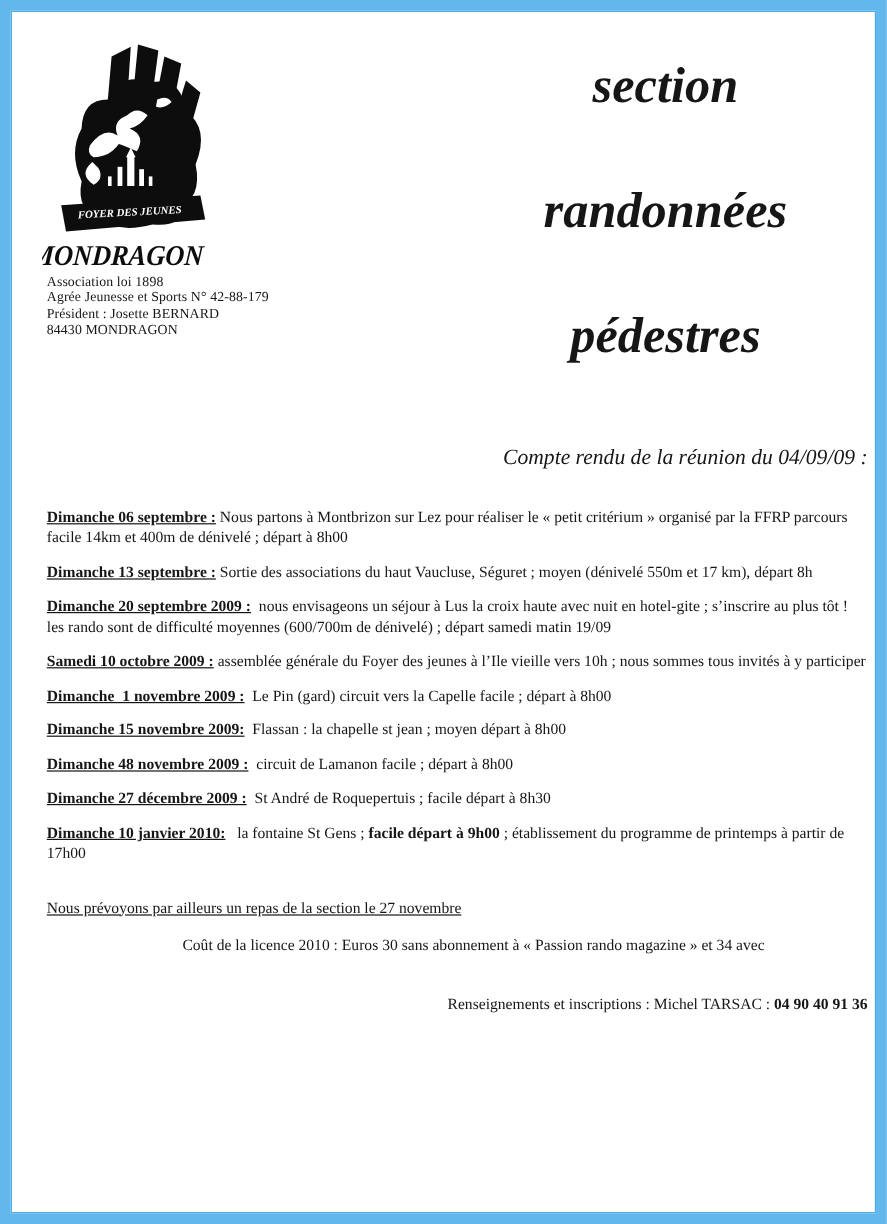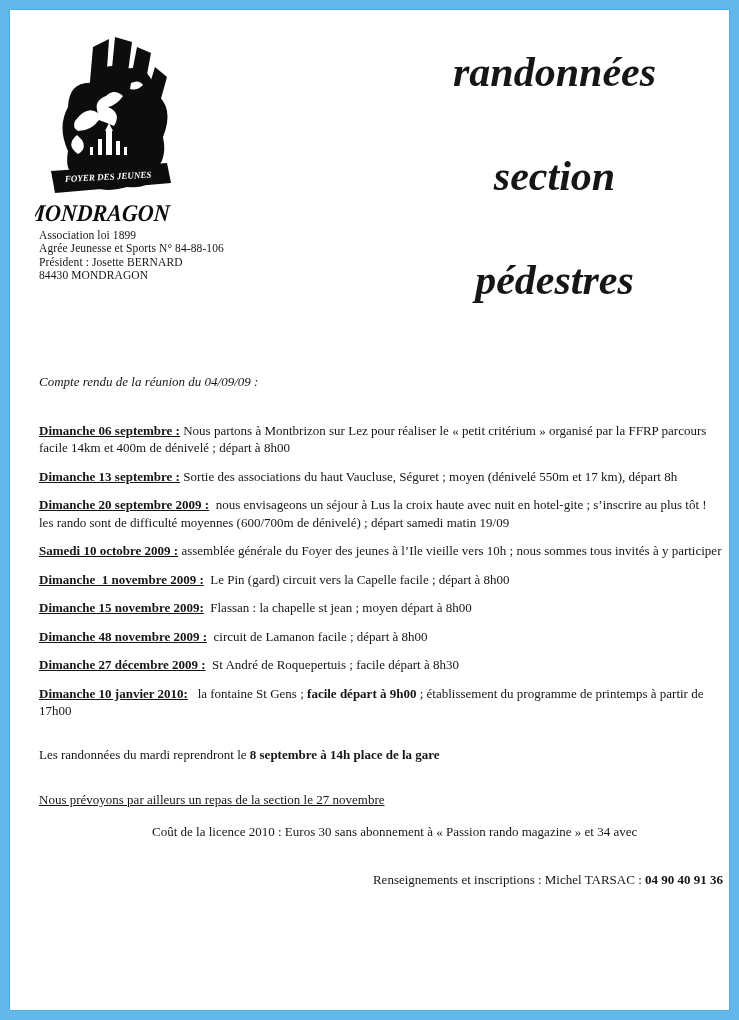--- a/index.html
+++ b/index.html
@@ -16,21 +16,21 @@
   
   .logo-art{position:absolute;left:26px;top:26px;width:150px;height:198px;}
   .assoc{position:absolute;left:30px;top:220px;font-size:11.5px;line-height:13.4px;letter-spacing:.1px;}
   .title-block{
     position:absolute;left:398px;top:42px;width:295px;text-align:center;
     font-weight:bold;font-style:italic;font-size:42px;line-height:42px;
   }
   .title-line{margin:0 0 62px 0;}
   
   .main{position:absolute;left:30px;top:364px;width:684px;font-size:13px;line-height:17.5px;}
-  .subtitle{text-align:left;font-style:italic;font-size:13px;margin:0 0 31px 0;}
+  .subtitle{text-align:right;font-style:italic;font-size:18px;margin:0 0 31px 0;}
   .entry{margin:0 0 11px 0;}
   .entry-heading{font-weight:bold;text-decoration:underline;}
   .mardi-line{margin:26px 0 0 0;}
   .repas-line{margin:28px 0 0 0;text-decoration:underline;}
   .licence-line{margin:14px 0 0 0;padding-left:113px;}
   .contact-line{margin:31px 0 0 0;padding-left:298px;text-align:right;}
   .seg-b{font-weight:bold;}
   .seg-u{}
 </style>
 </head>
@@ -61,46 +61,45 @@
       <rect x="89" y="112" width="3" height="8"></rect>
     </g>
 
     <path d="M16 136 L132 128 L136 148 L20 158 Z" fill="#0d0d0d"></path>
     <text x="30" y="147" fill="#ffffff" font-size="9" font-style="italic" font-weight="bold" font-family="'Liberation Serif','DejaVu Serif',serif" transform="rotate(-3 30 147)">FOYER DES JEUNES</text>
 
     <text x="3" y="186" fill="#0d0d0d" font-size="24" font-style="italic" font-weight="bold" font-family="'Liberation Serif','DejaVu Serif',serif" textLength="144" lengthAdjust="spacingAndGlyphs" transform="skewX(-4)">MONDRAGON</text>
   </svg>
 
   <div class="assoc">
-    <div>Association loi 1899</div>
-    <div>Agrée Jeunesse et Sports N° 84-88-106</div>
+    <div>Association loi 1898</div>
+    <div>Agrée Jeunesse et Sports N° 42-88-179</div>
     <div>Président : Josette BERNARD</div>
     <div>84430 MONDRAGON</div>
   </div>
 
   <div class="title-block">
+    <div class="title-line">section</div>
     <div class="title-line">randonnées</div>
-    <div class="title-line">section</div>
     <div class="title-line">pédestres</div>
   </div>
 
   <div class="main">
     <p class="subtitle">Compte rendu de la réunion du 04/09/09 :</p>
 
     <div>
         <p class="entry"><span class="entry-heading">Dimanche 06 septembre :</span><span><span>&nbsp;Nous partons à Montbrizon sur Lez pour réaliser le « petit critérium » organisé par la FFRP parcours facile 14km et 400m de dénivelé ; départ à 8h00</span></span></p>
         <p class="entry"><span class="entry-heading">Dimanche 13 septembre :</span><span><span>&nbsp;Sortie des associations du haut Vaucluse, Séguret ; moyen (dénivelé 550m et 17 km), départ 8h</span></span></p>
         <p class="entry"><span class="entry-heading">Dimanche 20 septembre 2009 :</span><span><span>&nbsp; nous envisageons un séjour à Lus la croix haute avec nuit en hotel-gite ; s’inscrire au plus tôt ! les rando sont de difficulté moyennes (600/700m de dénivelé) ; départ samedi matin 19/09</span></span></p>
         <p class="entry"><span class="entry-heading">Samedi 10 octobre 2009 :</span><span><span>&nbsp;assemblée générale du Foyer des jeunes à l’Ile vieille vers 10h ; nous sommes tous invités à y participer</span></span></p>
         <p class="entry"><span class="entry-heading">Dimanche&nbsp; 1 novembre 2009 :</span><span><span>&nbsp; Le Pin (gard) circuit vers la Capelle facile ; départ à 8h00</span></span></p>
         <p class="entry"><span class="entry-heading">Dimanche 15 novembre 2009:</span><span><span>&nbsp; Flassan : la chapelle st jean ; moyen départ à 8h00</span></span></p>
         <p class="entry"><span class="entry-heading">Dimanche 48 novembre 2009 :</span><span><span>&nbsp; circuit de Lamanon facile ; départ à 8h00</span></span></p>
         <p class="entry"><span class="entry-heading">Dimanche 27 décembre 2009 :</span><span><span>&nbsp; St André de Roquepertuis ; facile départ à 8h30</span></span></p>
         <p class="entry"><span class="entry-heading">Dimanche 10 janvier 2010:</span><span><span>&nbsp;&nbsp; la fontaine St Gens ; </span><span class="seg-b">facile départ à 9h00</span><span> ; établissement du programme de printemps à partir de 17h00</span></span></p>
       </div>
 
-    <p class="mardi-line"><span>Les randonnées du mardi reprendront le </span><span class="seg-b">8 septembre à 14h place de la gare</span></p>
     <p class="repas-line"><span>Nous prévoyons par ailleurs un repas de la section le 27 novembre</span></p>
     <p class="licence-line"><span>Coût de la licence 2010 : </span><span class="seg-u">Euros</span><span> 30 sans abonnement à « Passion rando magazine » et 34 avec</span></p>
     <p class="contact-line"><span>Renseignements et inscriptions : Michel TARSAC : </span><span class="seg-b">04 90 40 91 36</span></p>
   </div>
 
 </div>
 
 </body></html>

